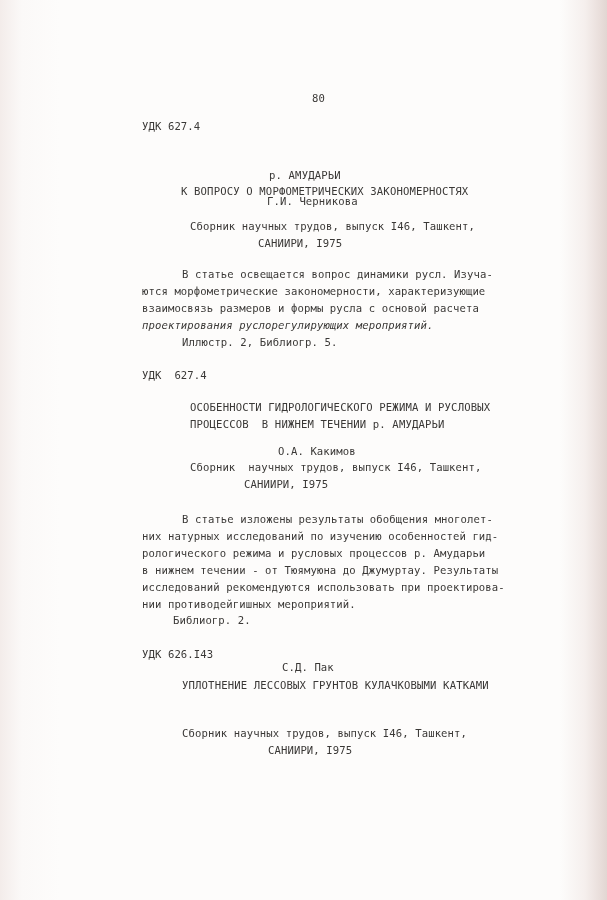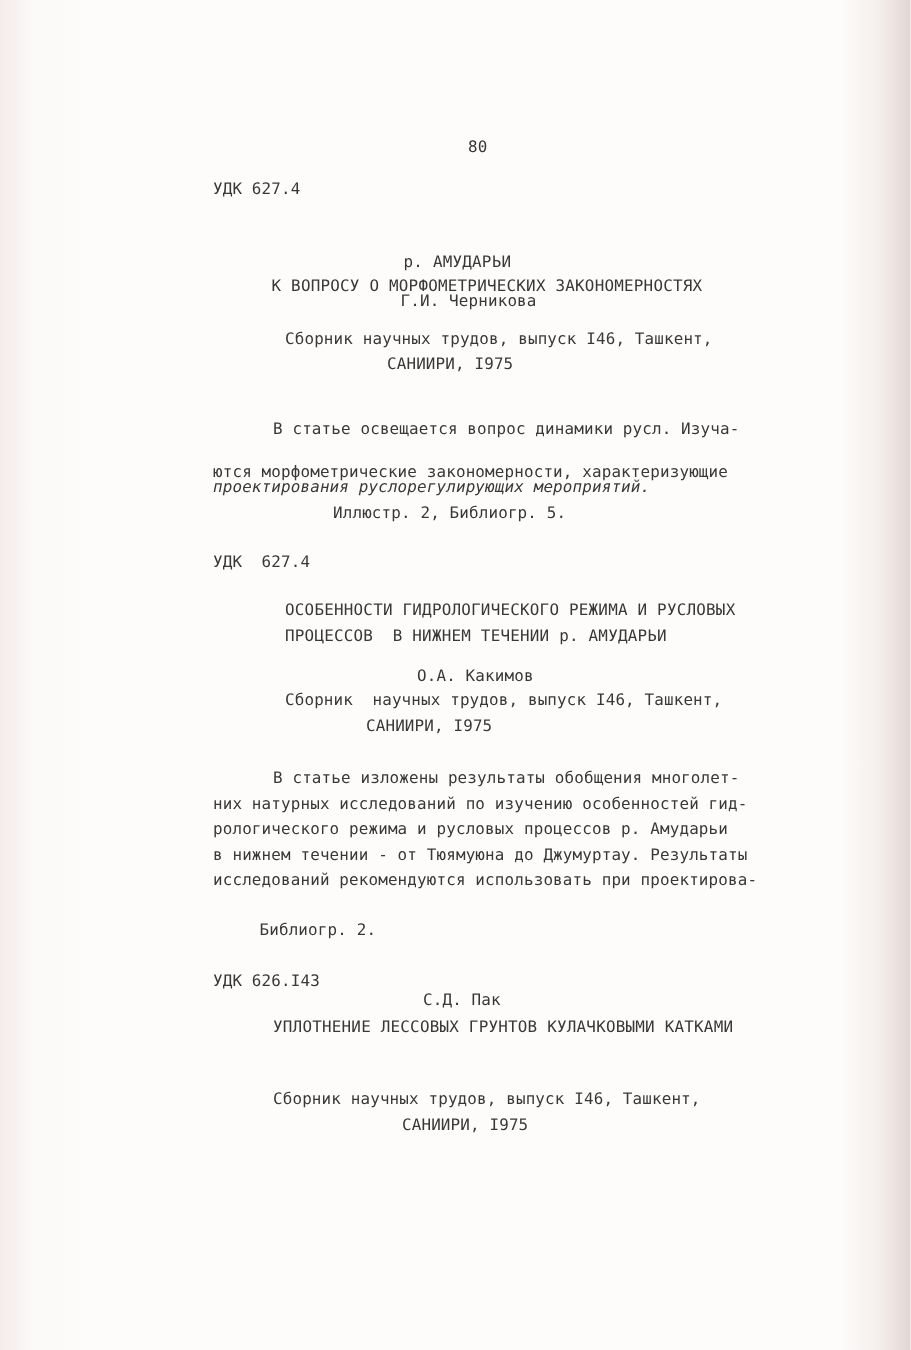--- a/index.html
+++ b/index.html
@@ -38,36 +38,38 @@
 <div class="page">
 
   <div class="line" style="left:312px; top:92px;">80</div>
 
   <div class="line" style="left:142px; top:120px;">УДК 627.4</div>
   <div class="line caps" style="left:181px; top:152px;margin-top:33px;">К ВОПРОСУ О МОРФОМЕТРИЧЕСКИХ ЗАКОНОМЕРНОСТЯХ</div>
   <div class="line caps" style="left:269px; top:169px;">р. АМУДАРЬИ</div>
   <div class="line" style="left:267px; top:195px;">Г.И. Черникова</div>
   <div class="line" style="left:190px; top:220px;">Сборник научных трудов, выпуск I46, Ташкент,</div>
   <div class="line" style="left:258px; top:237px;">САНИИРИ, I975</div>
-  <div class="line" style="left:182px; top:280px;">В статье освещается вопрос динамики русл. Изуча-</div>
-  <div class="line" style="left:142px; top:285px;margin-top:24px;">ются морфометрические закономерности, характеризующие</div>
+  <div class="line" style="left:182px; top:268px;">В статье освещается вопрос динамики русл. Изуча-</div>
+  <div class="line" style="left:142px; top:285px;">ются морфометрические закономерности, характеризующие</div>
+  <div class="line" style="left:142px; top:302px;">взаимосвязь размеров и формы русла с основой расчета</div>
   <div class="line" style="left:142px; top:319px;font-style:italic;">проектирования руслорегулирующих мероприятий.</div>
-  <div class="line" style="left:182px; top:336px;margin-left:40px;">Иллюстр. 2, Библиогр. 5.</div>
+  <div class="line" style="left:182px; top:336px;">Иллюстр. 2, Библиогр. 5.</div>
 
   <div class="line" style="left:142px; top:369px;">УДК  627.4</div>
   <div class="line caps" style="left:190px; top:401px;">ОСОБЕННОСТИ ГИДРОЛОГИЧЕСКОГО РЕЖИМА И РУСЛОВЫХ</div>
   <div class="line caps" style="left:190px; top:418px;">ПРОЦЕССОВ  В НИЖНЕМ ТЕЧЕНИИ р. АМУДАРЬИ</div>
   <div class="line" style="left:278px; top:445px;">О.А. Какимов</div>
   <div class="line" style="left:190px; top:461px;">Сборник  научных трудов, выпуск I46, Ташкент,</div>
   <div class="line" style="left:244px; top:478px;">САНИИРИ, I975</div>
   <div class="line" style="left:182px; top:513px;">В статье изложены результаты обобщения многолет-</div>
   <div class="line" style="left:142px; top:530px;">них натурных исследований по изучению особенностей гид-</div>
   <div class="line" style="left:142px; top:547px;">рологического режима и русловых процессов р. Амударьи</div>
   <div class="line" style="left:142px; top:564px;">в нижнем течении - от Тюямуюна до Джумуртау. Результаты</div>
   <div class="line" style="left:142px; top:581px;">исследований рекомендуются использовать при проектирова-</div>
+  <div class="line" style="left:142px; top:598px;">нии противодейгишных мероприятий.</div>
   <div class="line" style="left:173px; top:614px;">Библиогр. 2.</div>
 
   <div class="line" style="left:142px; top:648px;">УДК 626.I43</div>
   <div class="line caps" style="left:182px; top:679px;text-align:center;">УПЛОТНЕНИЕ ЛЕССОВЫХ ГРУНТОВ КУЛАЧКОВЫМИ КАТКАМИ</div>
   <div class="line" style="left:282px; top:661px;">С.Д. Пак</div>
   <div class="line" style="left:182px; top:727px;">Сборник научных трудов, выпуск I46, Ташкент,</div>
   <div class="line" style="left:268px; top:744px;">САНИИРИ, I975</div>
 
 </div>
 

